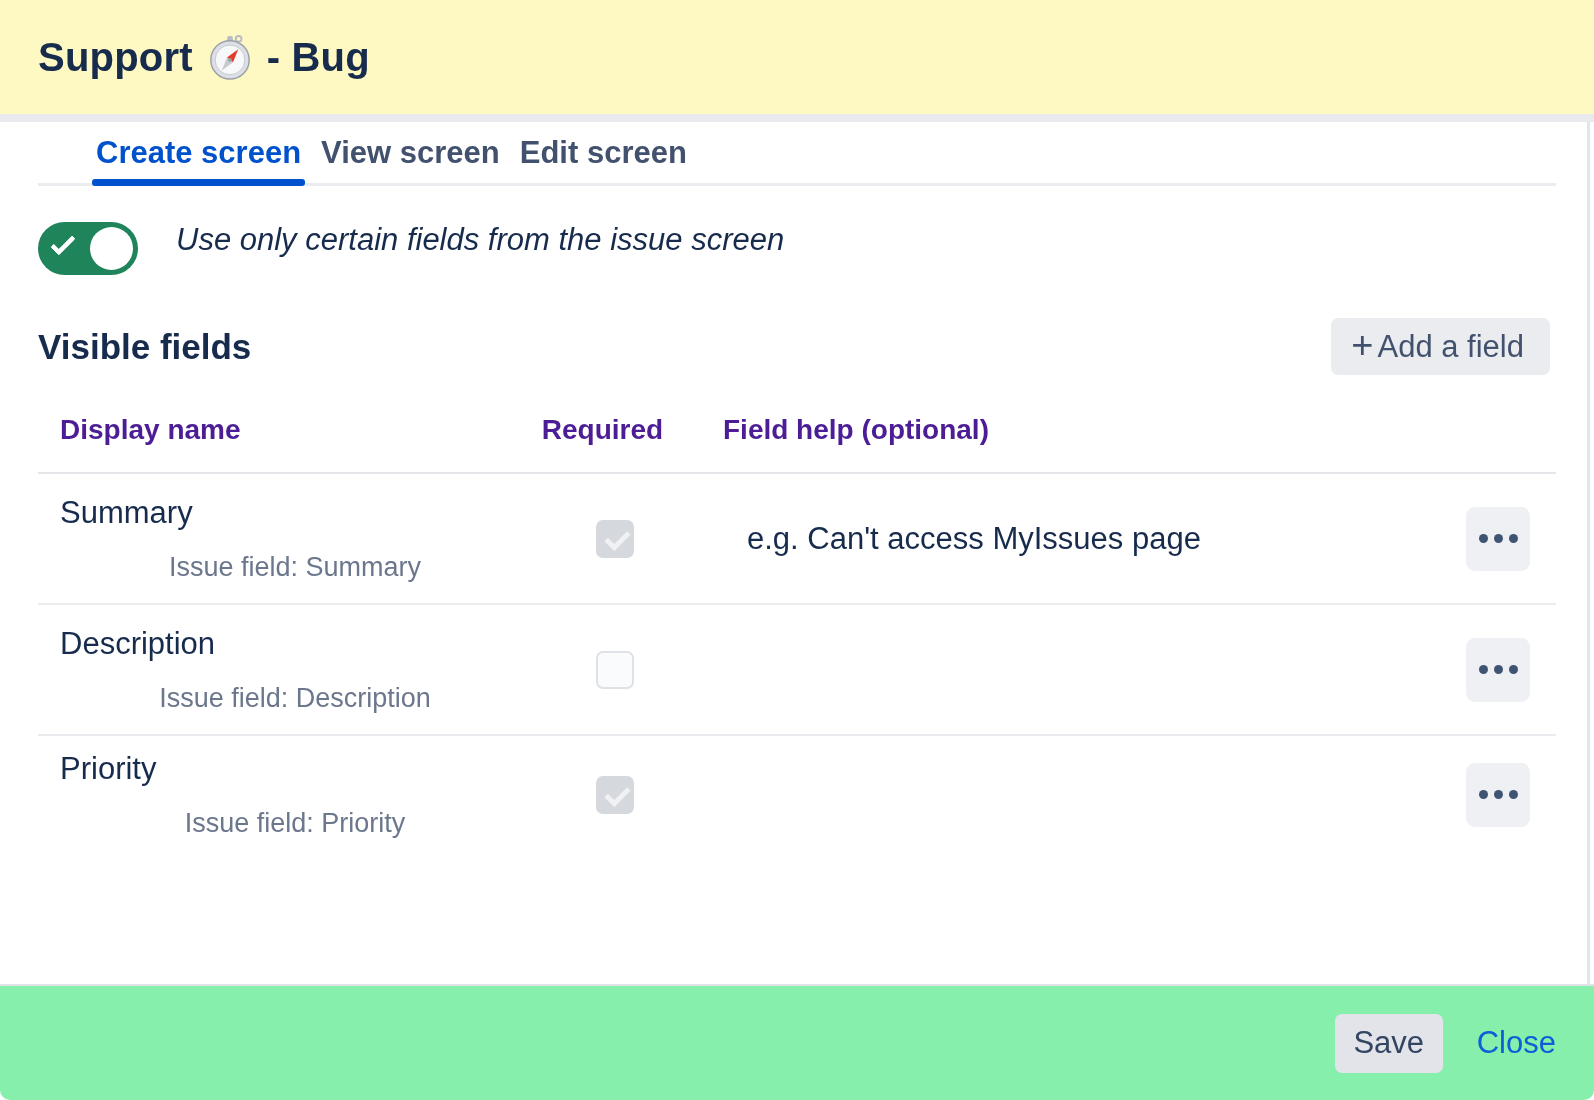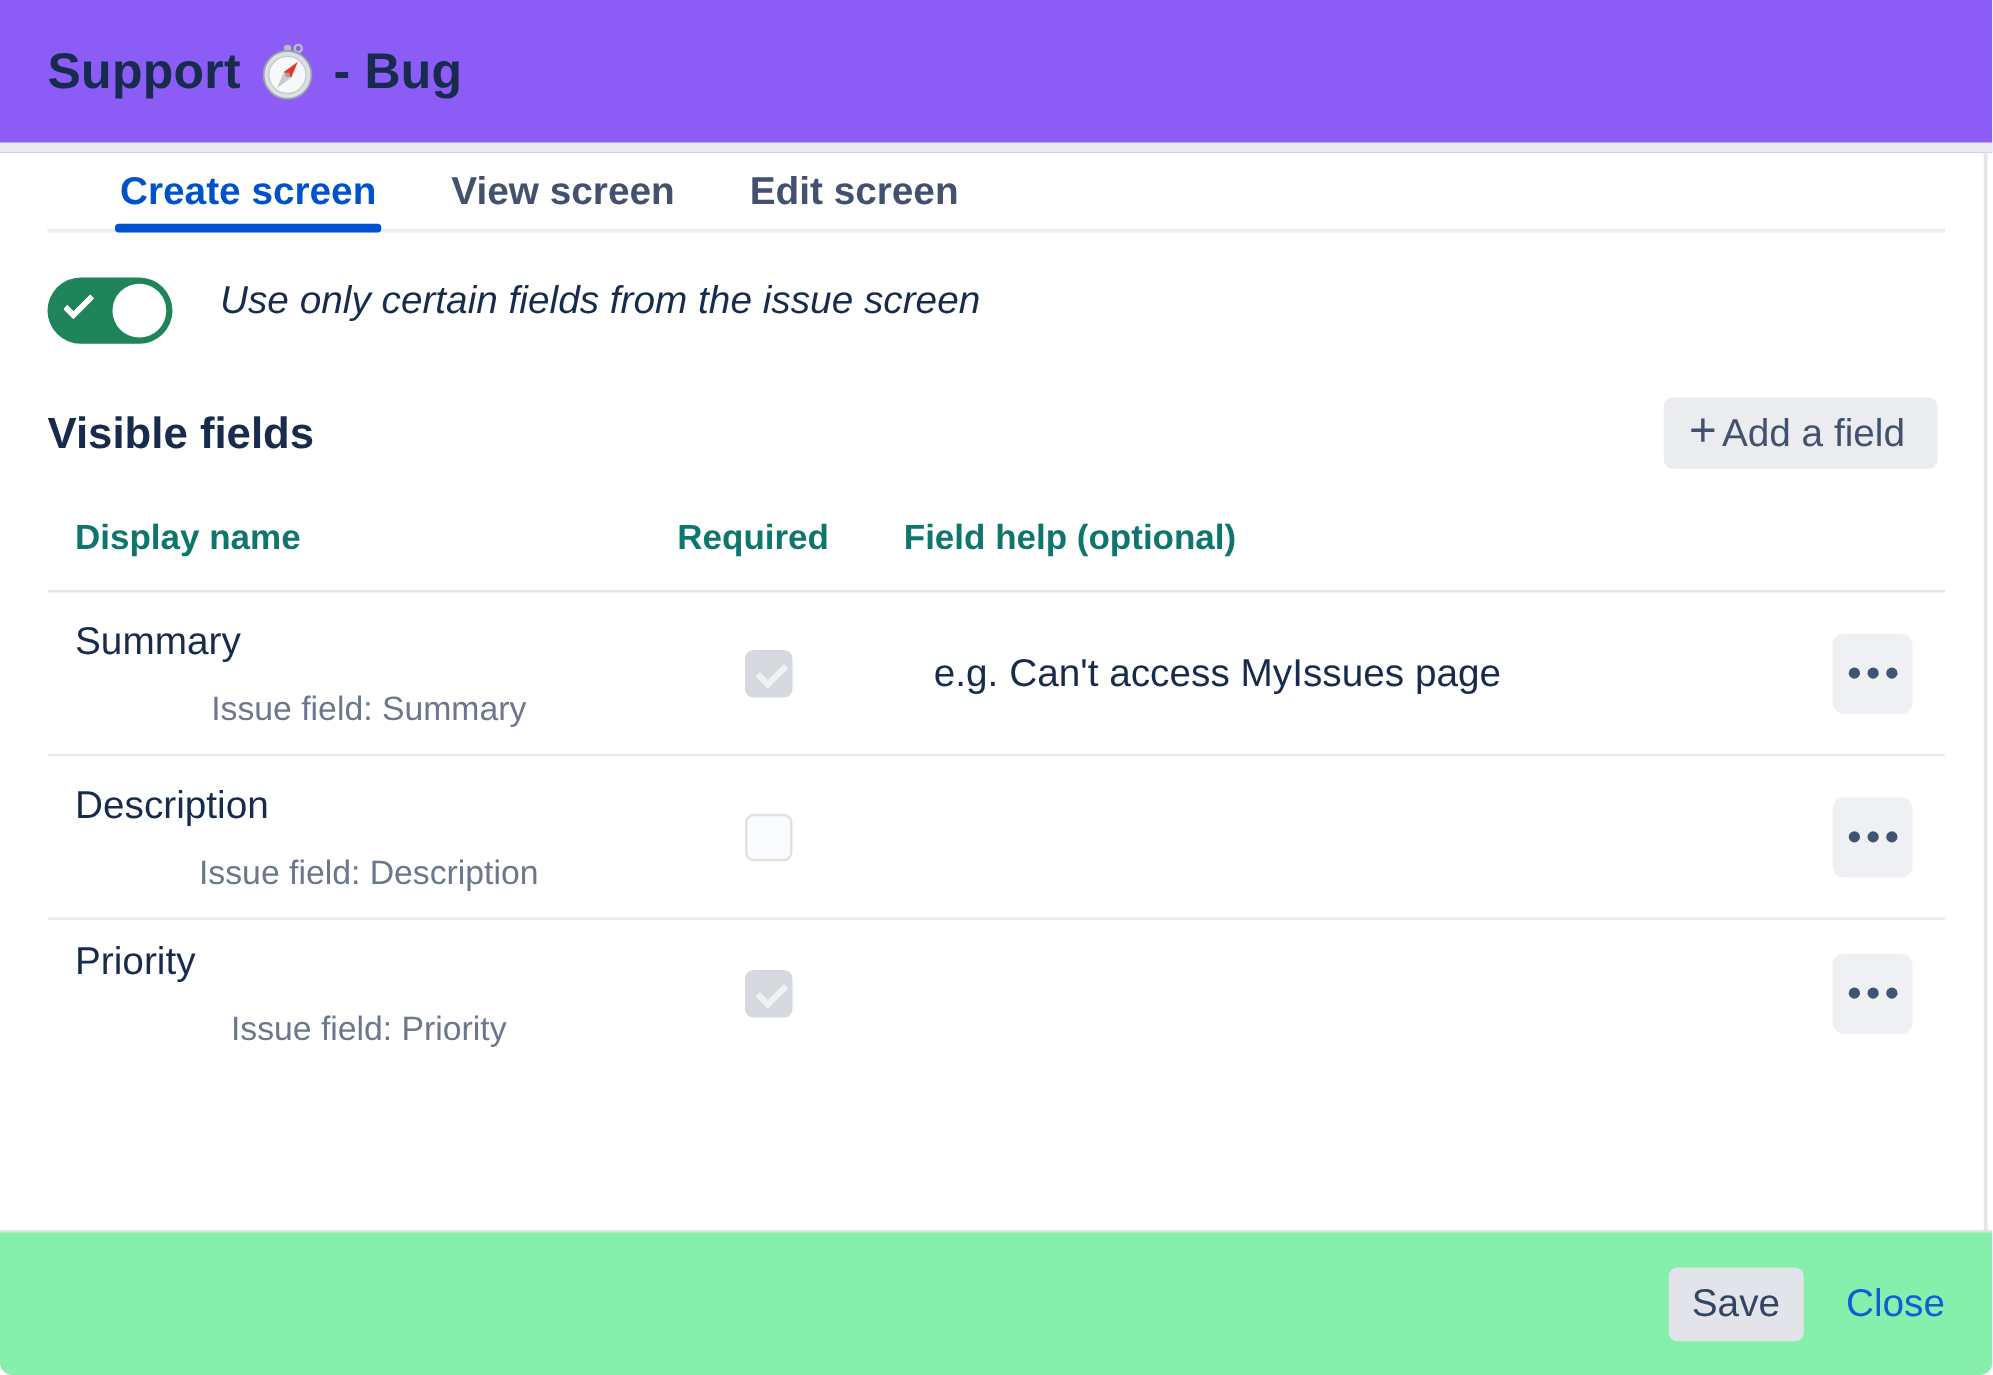--- a/index.html
+++ b/index.html
@@ -10,35 +10,35 @@
     position: relative;
     width: 1594px; height: 1100px;
     background:#fff;
     border-radius: 0 0 10px 10px;
     overflow: hidden;
   }
 
   
   .modal-header {
     height: 122px;
-    background: #8b5cf6;
+    background: #fef9c3;
     border-bottom: 8px solid #E9EAED;
     display: flex; align-items: center;
     padding: 0 38px;
   }
   .modal-title {
     font-size: 40px; font-weight: 700; color:#172B4D;
     display: flex; align-items: center; gap: 14px;
     letter-spacing: .2px;
   }
   .compass { width: 46px; height: 46px; display:inline-block; }
 
   
   .tabs {
-    display: flex; gap: 60px;
+    display: flex; gap: 20px;
     padding: 0 0 0 58px;
     margin: 0 38px;
     border-bottom: 3px solid #EBECF0;
     height: 64px;
     align-items: center;
   }
   .tab {
     position: relative;
     height: 100%;
     display: flex; align-items: center;
@@ -105,21 +105,21 @@
     display: grid;
     grid-template-columns: 470px 145px 1fr 64px;
     padding: 0 26px 0 22px;
   }
   .thead {
     height: 99px;
     align-items: end;
     padding-bottom: 26px;
     border-bottom: 2px solid #E4E6EA;
   }
-  .th { font-size: 28px; font-weight: 700; color:#0f766e; }
+  .th { font-size: 28px; font-weight: 700; color:#4c1d95; }
   .th.center { justify-self: center; }
   .th.help-col { padding-left: 48px; }
 
   .trow {
     height: 131px;
     align-items: center;
     border-bottom: 2px solid #E9EBEE;
     gap: 12px;
   }
   .trow:last-child { height: 117px; border-bottom: none; }

